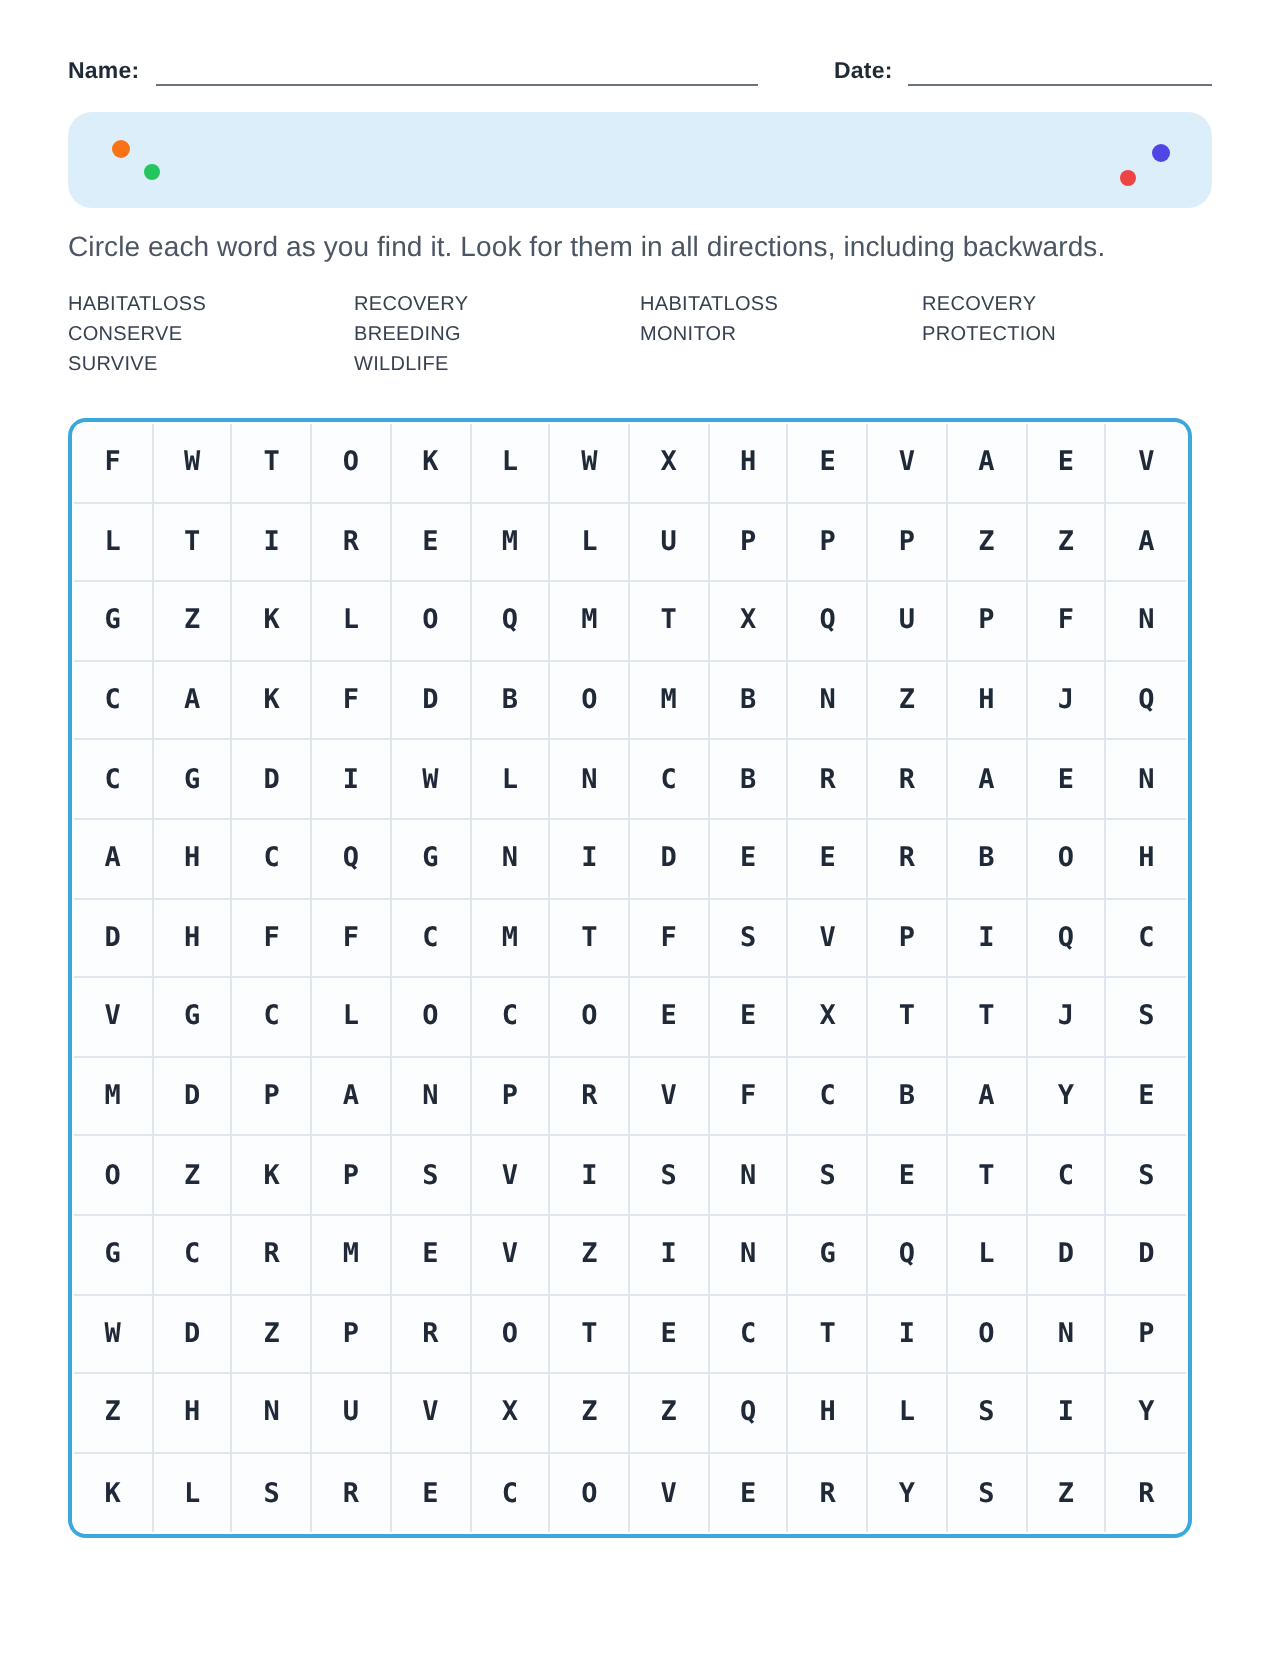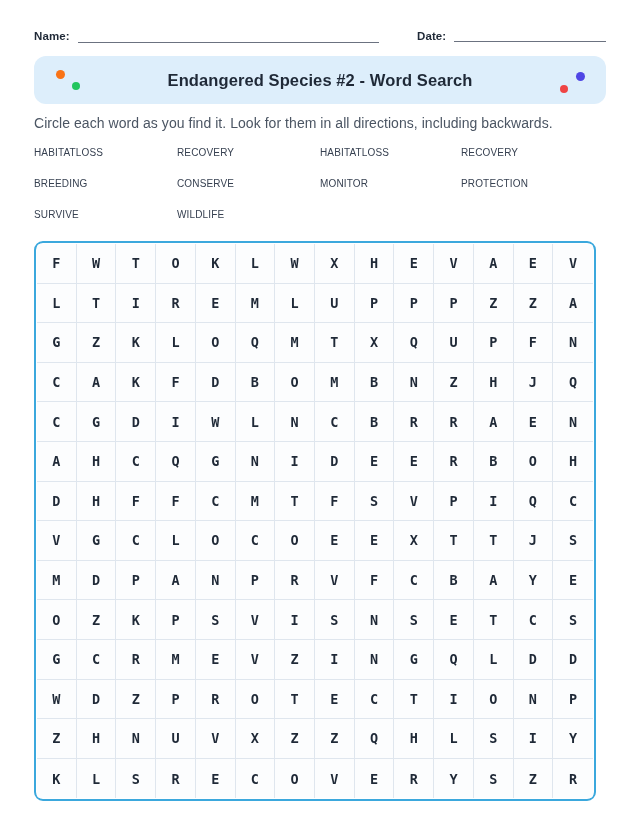--- a/index.html
+++ b/index.html
@@ -34,21 +34,21 @@
     white-space: nowrap;
     padding-bottom: 1px;
   }
   .nd-rule {
     flex: 1 1 auto;
     border-bottom: 1px solid #6b7280;
     height: 12px;
     margin-left: 8px;
   }
   .nd-name { flex: 0 0 auto; display: flex; align-items: flex-end; width: 345px; }
-  .nd-date { flex: 1 1 auto; display: flex; align-items: flex-start; margin-left: 38px; }
+  .nd-date { flex: 1 1 auto; display: flex; align-items: center; margin-left: 38px; }
 
   
   .banner {
     position: relative;
     margin-top: 13px;
     height: 48px;
     border-radius: 12px;
     background: #ddeefb;
     display: flex;
     align-items: center;
@@ -74,21 +74,21 @@
     font-size: 14px;
     color: #4b5563;
     letter-spacing: .05px;
   }
 
   
   .wordlist {
     margin-top: 6px;
     display: grid;
     grid-template-columns: 143px 143px 141px 1fr;
-    row-gap: 16px;
+    row-gap: 0;
   }
   .word {
     font-size: 10px;
     color: #374151;
     line-height: 15px;
     letter-spacing: .15px;
     white-space: nowrap;
   }
 
   
@@ -136,32 +136,31 @@
       <span class="nd-label">Date:</span>
       <span class="nd-rule"></span>
     </div>
   </div>
 
   <div class="banner">
     <span class="dot dot-orange"></span>
     <span class="dot dot-green"></span>
     <span class="dot dot-blue"></span>
     <span class="dot dot-red"></span>
-    <h1 class="banner-title">Endangered Species #2 - Word Search</h1>
   </div>
 
   <p class="instructions">Circle each word as you find it. Look for them in all directions, including backwards.</p>
 
   <div class="wordlist">
       <div class="word">HABITATLOSS</div>
       <div class="word">RECOVERY</div>
       <div class="word">HABITATLOSS</div>
       <div class="word">RECOVERY</div>
+      <div class="word">CONSERVE</div>
       <div class="word">BREEDING</div>
-      <div class="word">CONSERVE</div>
       <div class="word">MONITOR</div>
       <div class="word">PROTECTION</div>
       <div class="word">SURVIVE</div>
       <div class="word">WILDLIFE</div>
     </div>
 
   <div class="grid-wrap">
     <div class="grid">
         <div class="cell">F</div>
         <div class="cell">W</div>

